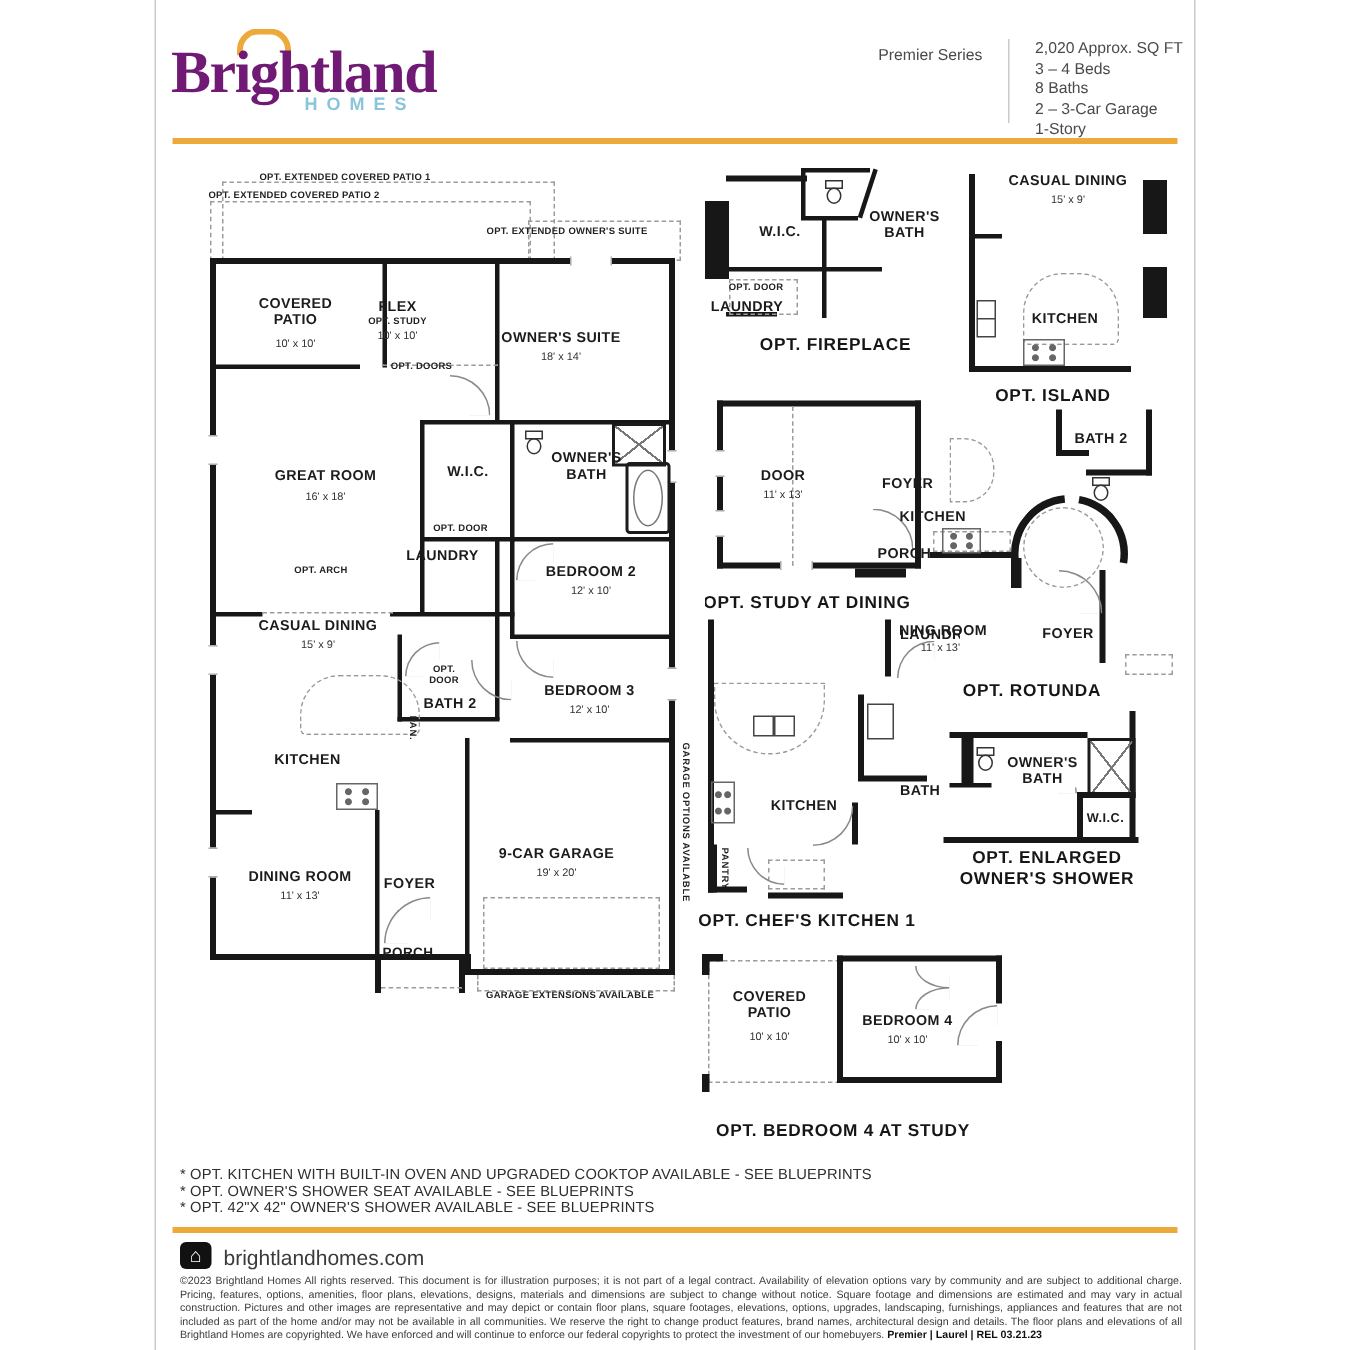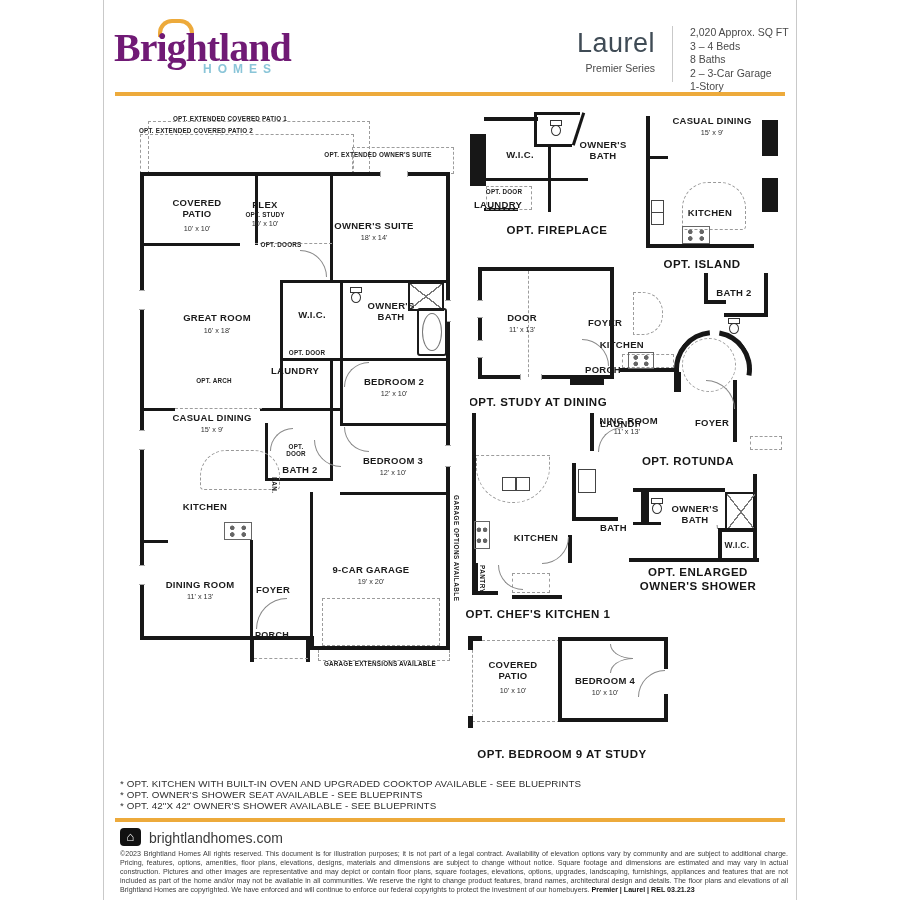--- a/index.html
+++ b/index.html
@@ -57,21 +57,20 @@
 
 <div class="stage">
   <div class="pageborder" style="left:103px"></div>
   <div class="pageborder" style="left:796px"></div>
 
   <div>
     <div class="logo-arc"></div>
     <div class="logo-main">Brightland</div>
     <div class="logo-sub">HOMES</div>
     <div class="plan-title">
-      <div class="plan-name">Laurel</div>
       <div class="series">Premier Series</div>
     </div>
     <div class="hdr-div"></div>
     <div class="specs">
       <div>2,020 Approx. SQ FT</div>
       <div>3 – 4 Beds</div>
       <div>8 Baths</div>
       <div>2 – 3-Car Garage</div>
       <div>1-Story</div>
     </div>
@@ -321,21 +320,21 @@
     <div class="w" style="left:204px;top:5px;width:4px;height:32px"></div>
     <div class="w" style="left:204px;top:62px;width:4px;height:28px"></div>
     <div class="w" style="left:98px;top:86px;width:110px;height:4px"></div>
     <div class="arc" style="left:178px;top:38px;width:26px;height:26px;border-top:1px solid #888;border-left:1px solid #888;border-radius:100% 0 0 0"></div>
     <div class="arc" style="left:150px;top:12px;width:22px;height:14px;border-bottom:1px solid #888;border-left:1px solid #888;border-radius:0 0 0 100%"></div>
     <div class="arc" style="left:150px;top:26px;width:22px;height:14px;border-top:1px solid #888;border-left:1px solid #888;border-radius:100% 0 0 0"></div>
     <div class="L wrap" style="left:53px;top:28px;width:62px">COVERED PATIO</div>
     <div class="D" style="left:53px;top:54px">10' x 10'</div>
     <div class="L" style="left:145px;top:44px">BEDROOM 4</div>
     <div class="D" style="left:145px;top:56px">10' x 10'</div>
-    <div class="C" style="left:102px;top:116px">OPT. BEDROOM 9 AT STUDY</div>
+    <div class="C" style="left:102px;top:116px">OPT. BEDROOM 4 AT STUDY</div>
   </div>
 
   <div>
     <div class="notes" style="top:778px">* OPT. KITCHEN WITH BUILT-IN OVEN AND UPGRADED COOKTOP AVAILABLE - SEE BLUEPRINTS</div>
     <div class="notes" style="top:789px">* OPT. OWNER'S SHOWER SEAT AVAILABLE - SEE BLUEPRINTS</div>
     <div class="notes" style="top:800px">* OPT. 42"X 42" OWNER'S SHOWER AVAILABLE - SEE BLUEPRINTS</div>
   </div>
 
   <div>
     <div class="goldrule" style="left:115px;top:818px;width:670px"></div>

